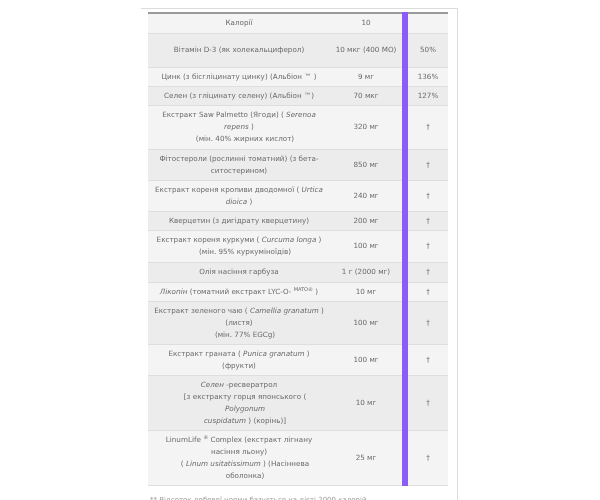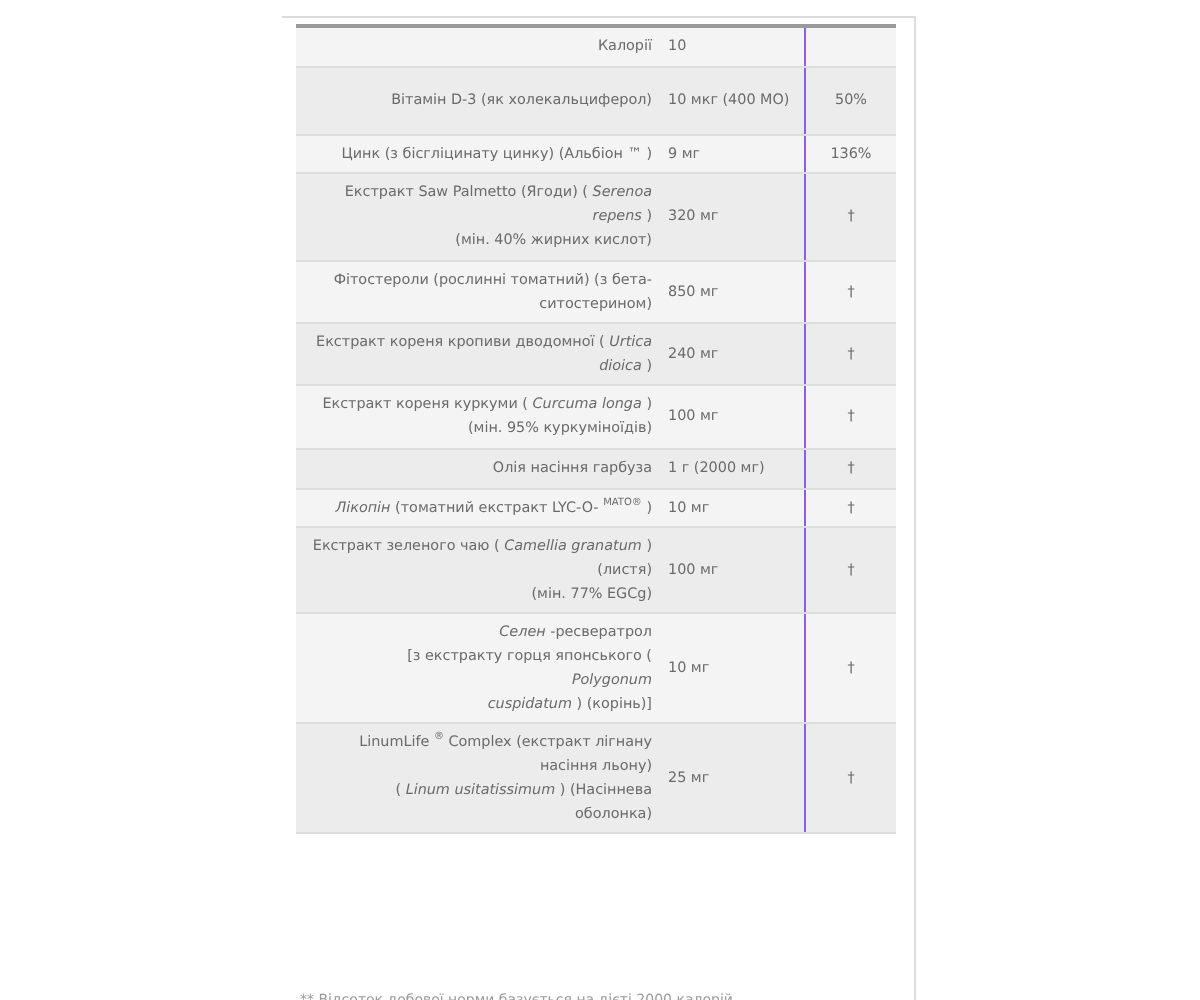--- a/index.html
+++ b/index.html
@@ -4,22 +4,22 @@
 <style>
   html, body { margin: 0; padding: 0; background: #ffffff; }
   body { width: 600px; height: 500px; position: relative; overflow: hidden;
          font-family: "DejaVu Sans", sans-serif; color: #6a6a6a; }
   .frame { position: absolute; left: 141px; top: 8px; width: 316px; height: 492px;
            border-top: 1px solid #dcdcdc; border-right: 1px solid #dcdcdc; }
   table.nutr { position: absolute; left: 148px; top: 12px; width: 300px;
                border-collapse: collapse; table-layout: fixed;
                border-top: 2px solid #9a9a9a; font-size: 7.2px; line-height: 12px; }
   table.nutr td { border-bottom: 1px solid #dedede; padding: 3px 4px; vertical-align: middle; }
-  table.nutr td.name { width: 174px; text-align: right; }
-  table.nutr td.amt { width: 64px; text-align: left; border-right: 1px solid #8b5cf6; }
+  table.nutr td.name { width: 174px; text-align: center; }
+  table.nutr td.amt { width: 64px; text-align: center; border-right: 6px solid #8b5cf6; }
   table.nutr td.dv { text-align: center; }
   table.nutr tr:nth-child(odd) td { background: #f4f4f4; }
   table.nutr tr:nth-child(even) td { background: #ececec; }
   .sub { display: block; padding-left: 12px; }
   i { font-style: italic; }
   sup { font-size: 5px; vertical-align: super; line-height: 0; }
   .caption { position: absolute; left: 150px; top: 493px; width: 300px; height: 7px;
              overflow: hidden; font-size: 7px; color: #9a9a9a; line-height: 14px; }
 </style>
 </head>
@@ -37,38 +37,48 @@
   <tr style="height:34px">
     <td class="name">Вітамін D-3 (як холекальциферол)</td>
     <td class="amt">10 мкг (400 МО)</td>
     <td class="dv">50%</td>
   </tr>
   <tr style="height:19px">
     <td class="name">Цинк (з бісгліцинату цинку) (Альбіон ™ )</td>
     <td class="amt">9 мг</td>
     <td class="dv">136%</td>
   </tr>
+  <tr style="height:19px">
+    <td class="name">Селен (з гліцинату селену) (Альбіон ™)</td>
+    <td class="amt">70 мкг</td>
+    <td class="dv">127%</td>
+  </tr>
   <tr style="height:44px">
     <td class="name">
       <span>Екстракт Saw Palmetto (Ягоди) ( </span><i>Serenoa repens</i><span> )</span>
       <span class="sub">(мін. 40% жирних кислот)</span>
     </td>
     <td class="amt">320 мг</td>
     <td class="dv">†</td>
   </tr>
   <tr style="height:31px">
     <td class="name">Фітостероли (рослинні томатний) (з бета-ситостерином)</td>
     <td class="amt">850 мг</td>
     <td class="dv">†</td>
   </tr>
   <tr style="height:31px">
     <td class="name">
       <span>Екстракт кореня кропиви дводомної ( </span><i>Urtica dioica</i><span> )</span>
     </td>
     <td class="amt">240 мг</td>
+    <td class="dv">†</td>
+  </tr>
+  <tr style="height:18px">
+    <td class="name">Кверцетин (з дигідрату кверцетину)</td>
+    <td class="amt">200 мг</td>
     <td class="dv">†</td>
   </tr>
   <tr style="height:32px">
     <td class="name">
       <span>Екстракт кореня куркуми ( </span><i>Curcuma longa</i><span> )</span>
       <span class="sub">(мін. 95% куркуміноїдів)</span>
     </td>
     <td class="amt">100 мг</td>
     <td class="dv">†</td>
   </tr>
@@ -85,20 +95,27 @@
     <td class="dv">†</td>
   </tr>
   <tr style="height:42px">
     <td class="name">
       <span>Екстракт зеленого чаю ( </span><i>Camellia granatum</i><span> ) (листя)</span>
       <span class="sub">(мін. 77% EGCg)</span>
     </td>
     <td class="amt">100 мг</td>
     <td class="dv">†</td>
   </tr>
+  <tr style="height:31px">
+    <td class="name">
+      <span>Екстракт граната ( </span><i>Punica granatum</i><span> ) (фрукти)</span>
+    </td>
+    <td class="amt">100 мг</td>
+    <td class="dv">†</td>
+  </tr>
   <tr style="height:55px">
     <td class="name">
       <i>Селен</i><span> -ресвератрол</span>
       <span class="sub"><span>[з екстракту горця японського (</span><br><i>Polygonum</i><br><i>cuspidatum</i><span> ) (корінь)]</span></span>
     </td>
     <td class="amt">10 мг</td>
     <td class="dv">†</td>
   </tr>
   <tr style="height:54px">
     <td class="name">

